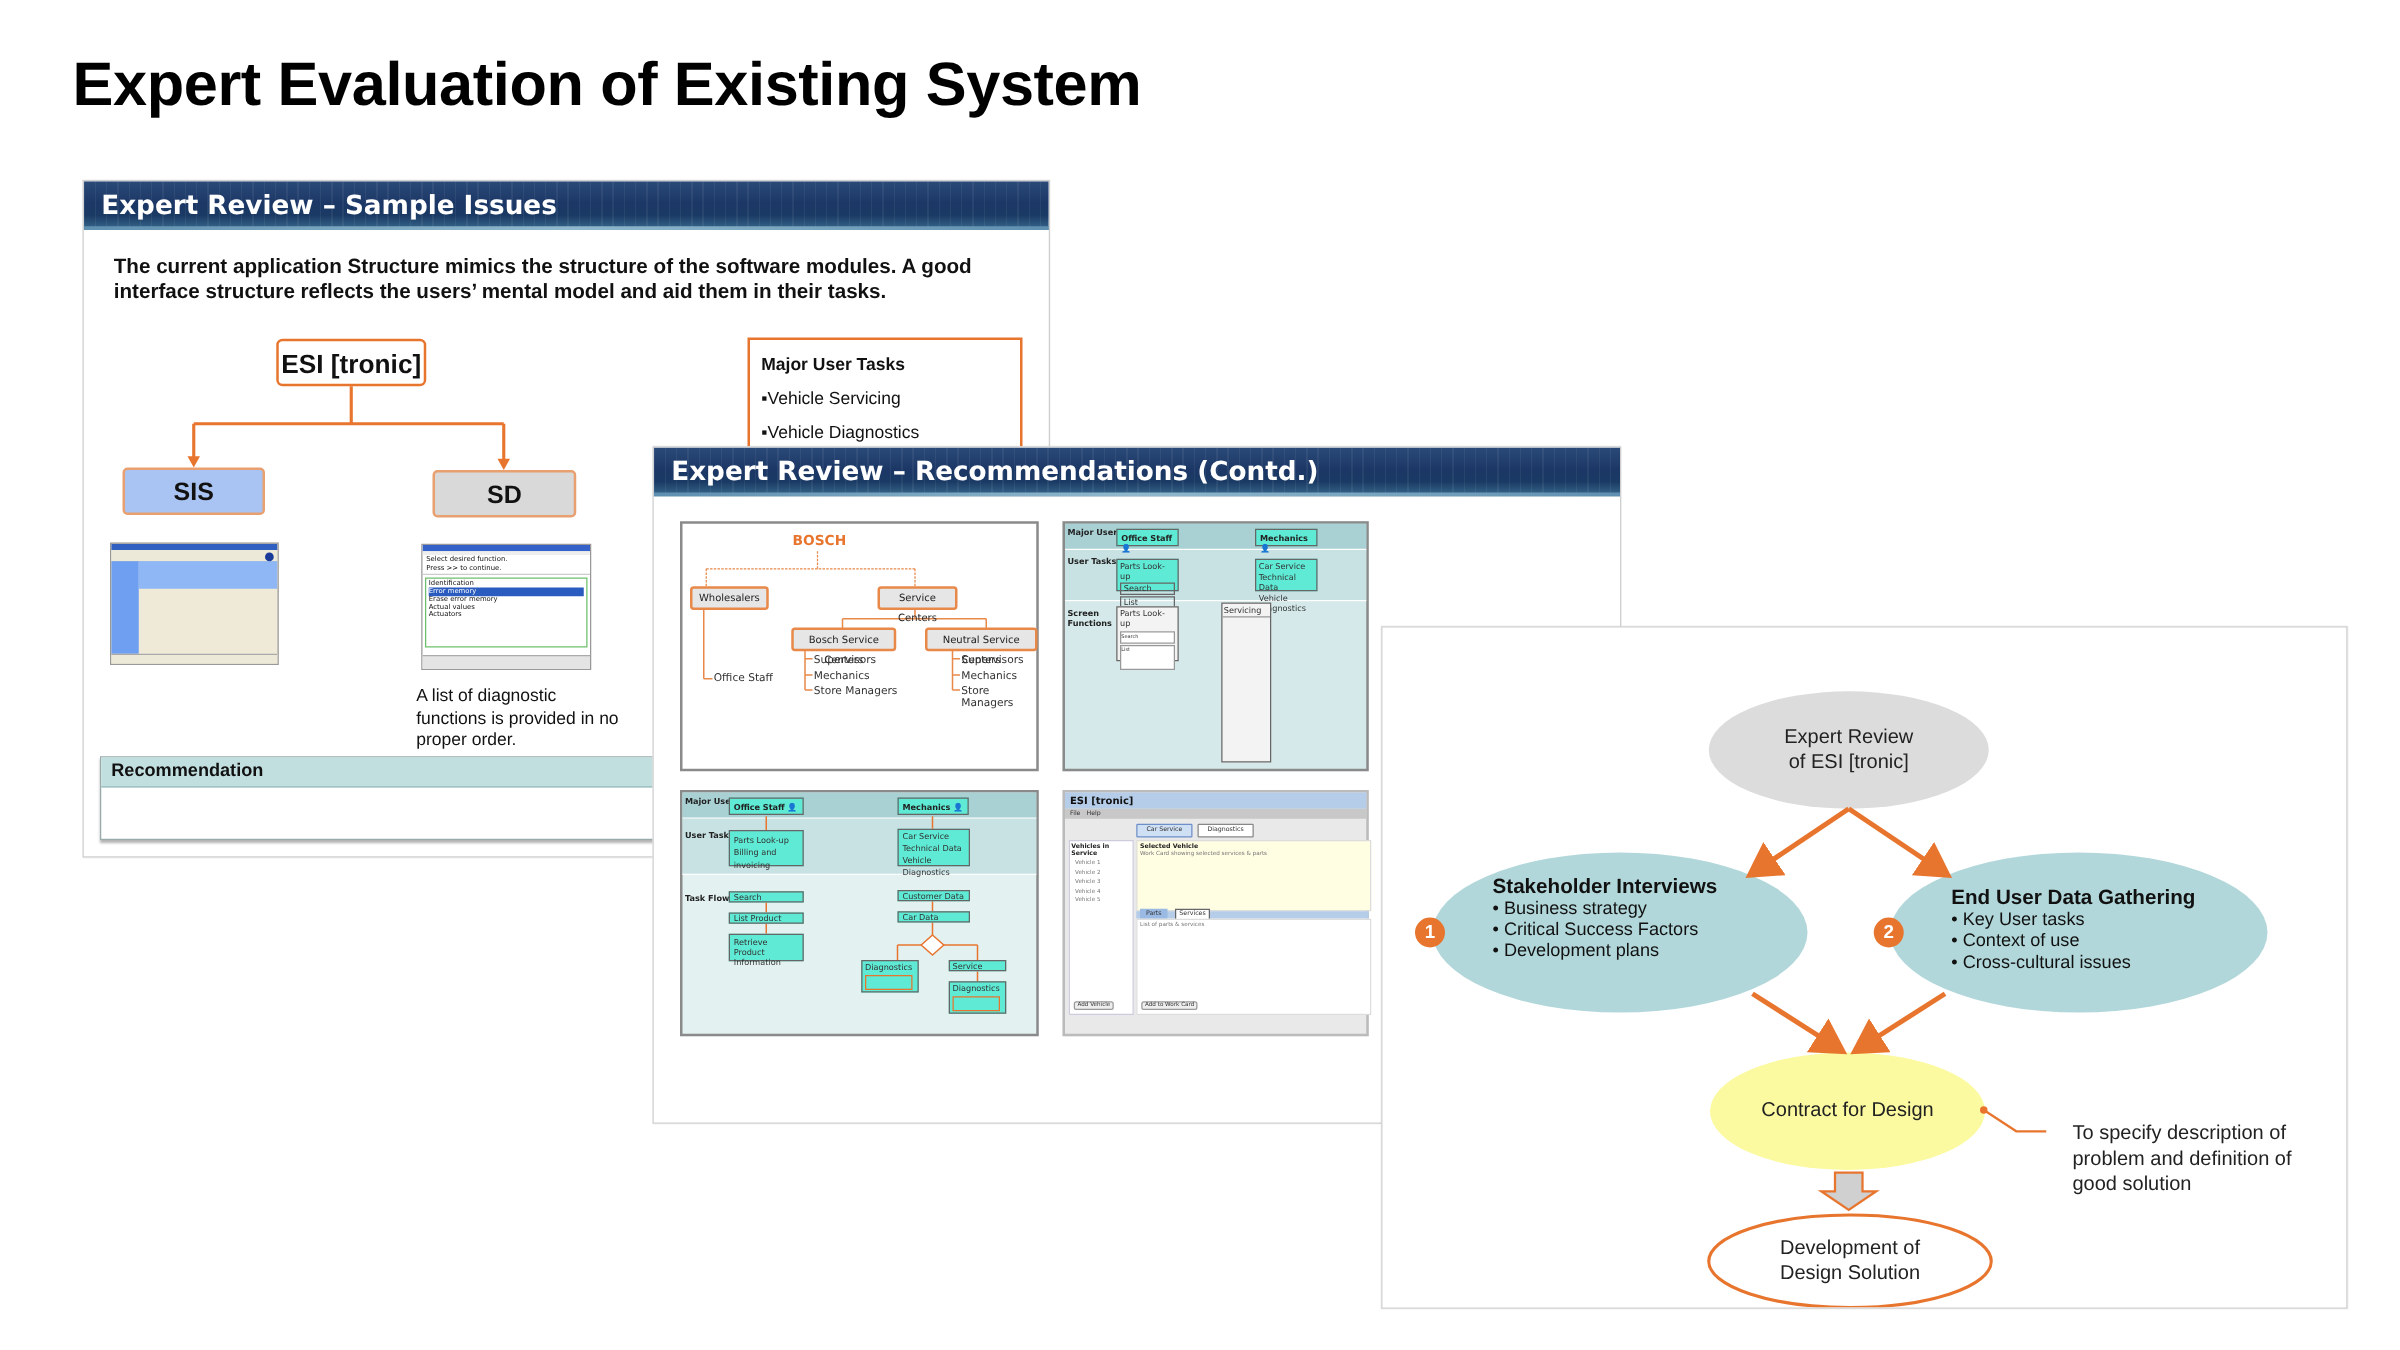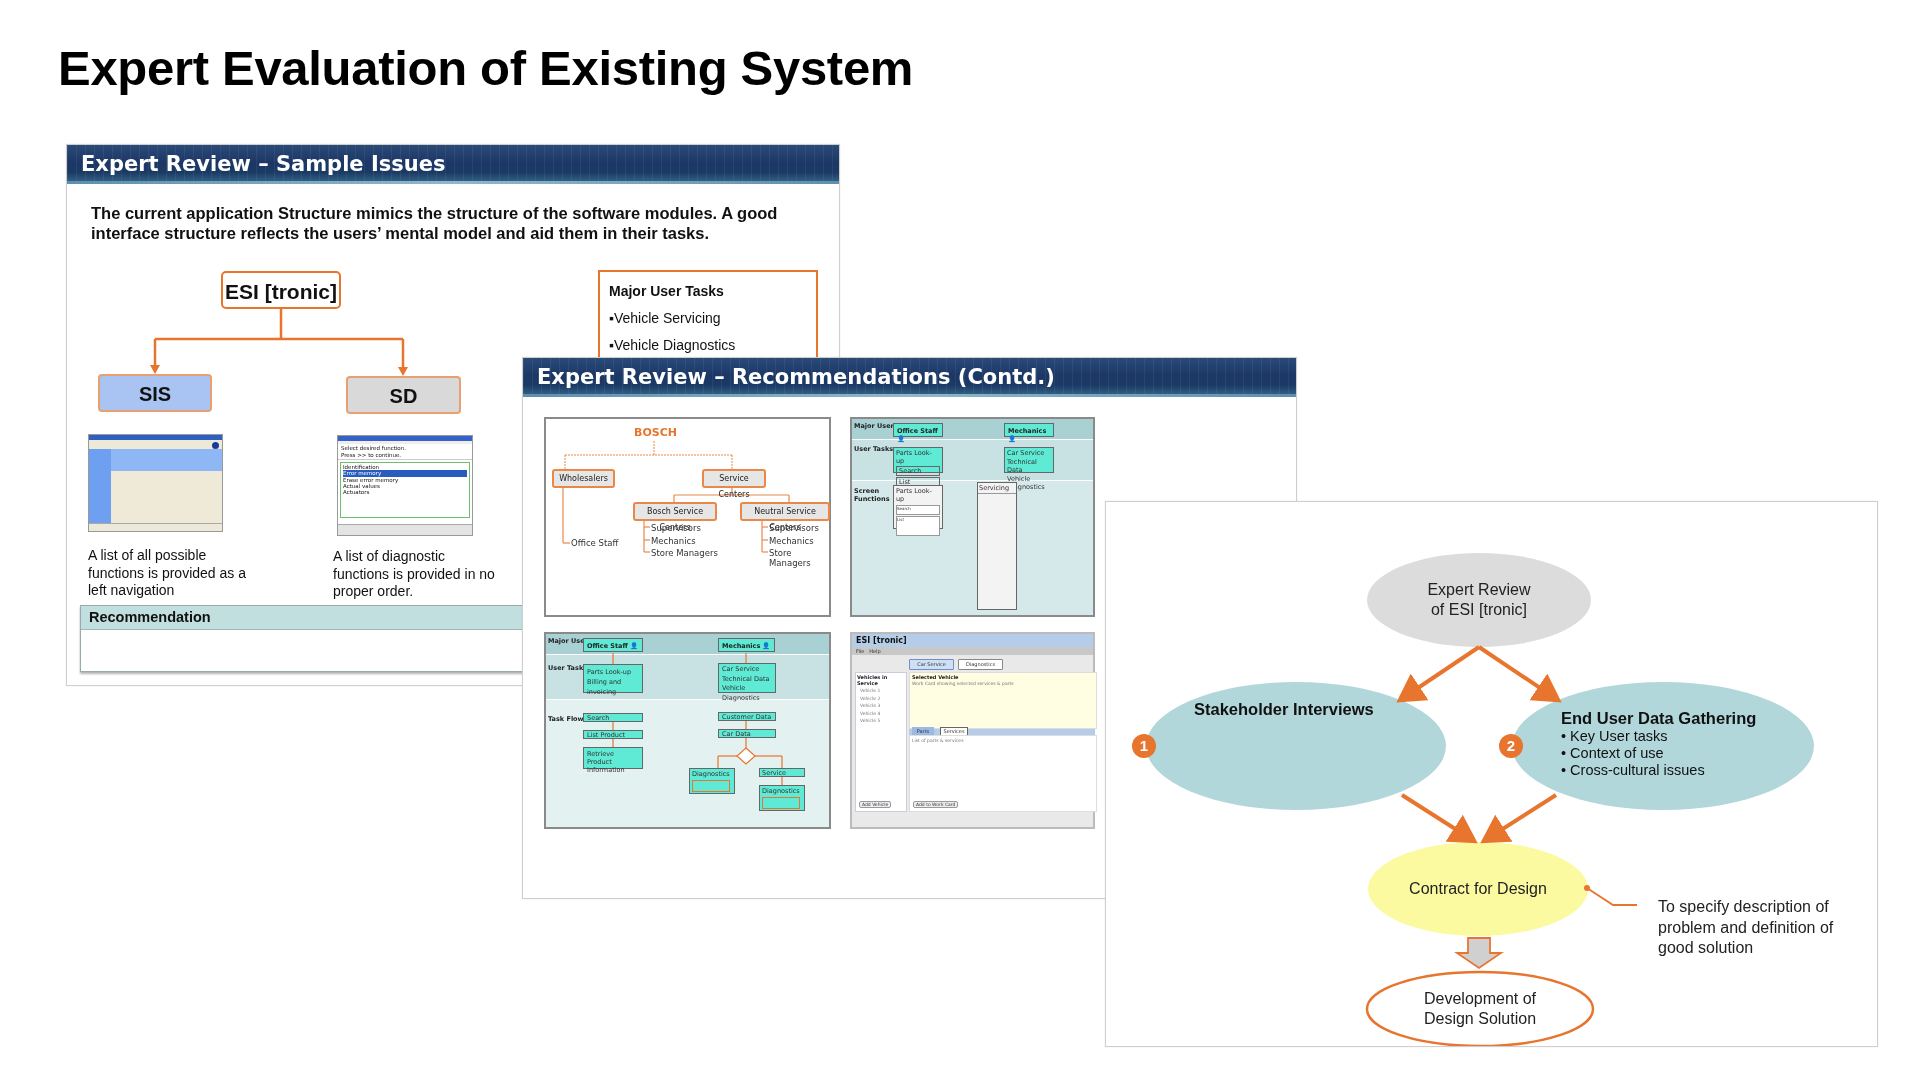--- a/index.html
+++ b/index.html
@@ -146,21 +146,20 @@
     <div style="margin:2px 2px 0 2px;height:52px;border:1px solid #6cc06c;font-size:5.5px;line-height:6.3px;font-family:'DejaVu Sans',sans-serif;padding:1px 2px;">
       <div>Identification</div>
       <div style="background:#2a5bbf;color:#fff;">Error memory</div>
       <div>Erase error memory</div>
       <div>Actual values</div>
       <div>Actuators</div>
     </div>
     <div style="position:absolute;left:0;right:0;bottom:0;height:10px;background:#e4e4e4;border-top:1px solid #aaa;"></div>
   </div>
 
-  <div class="abs caption cap-sis">A list of all possible functions is provided as a left navigation</div>
   <div class="abs caption cap-sd">A list of diagnostic functions is provided in no proper order.</div>
 
   <div class="abs tasks-box">
     <div class="t-title">Major User Tasks</div>
     <div>▪Vehicle Servicing</div>
     <div>▪Vehicle Diagnostics</div>
   </div>
 
   <div class="abs rec-box">
     <div class="rec-head">Recommendation</div>
@@ -351,20 +350,25 @@
   </svg>
 
   <div class="abs ellipse-label" style="left:273px;top:78px;width:200px;">
     <div>Expert Review</div>
     <div>of ESI [tronic]</div>
   </div>
 
   <div class="abs badge" style="left:26px;top:232px;">1</div>
   <div class="abs" style="left:88px;top:198px;width:220px;">
     <div class="oval-title">Stakeholder Interviews</div>
+    <ul class="oval-list">
+      <li>• Business strategy</li>
+      <li>• Critical Success Factors</li>
+      <li>• Development plans</li>
+    </ul>
   </div>
 
   <div class="abs badge" style="left:393px;top:232px;">2</div>
   <div class="abs" style="left:455px;top:207px;width:240px;">
     <div class="oval-title">End User Data Gathering</div>
     <ul class="oval-list">
       <li>• Key User tasks</li>
       <li>• Context of use</li>
       <li>• Cross-cultural issues</li>
     </ul>

